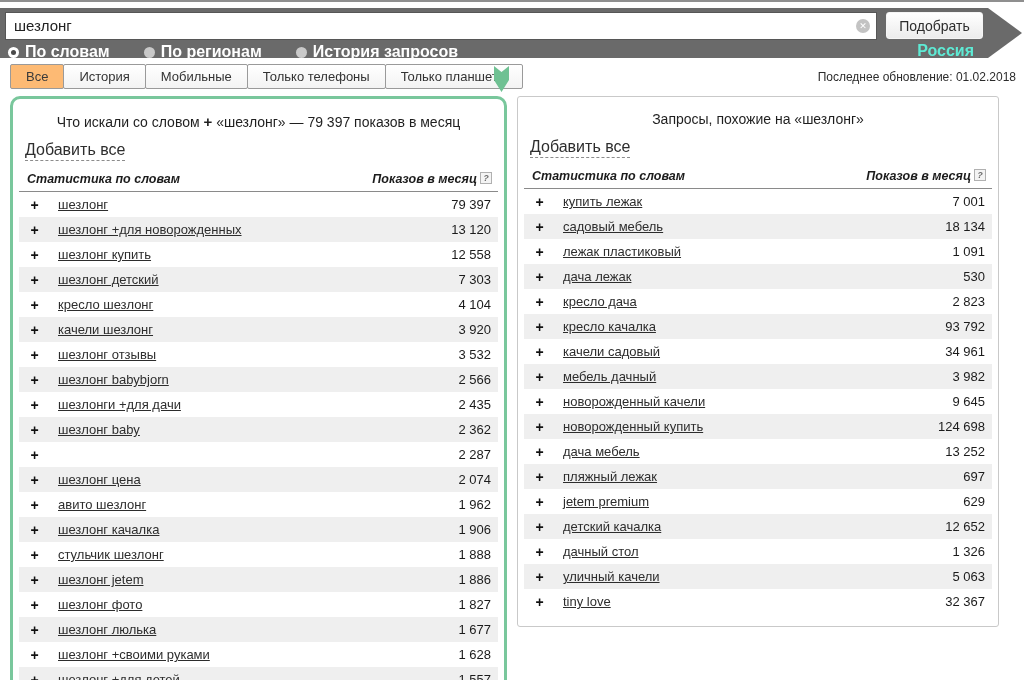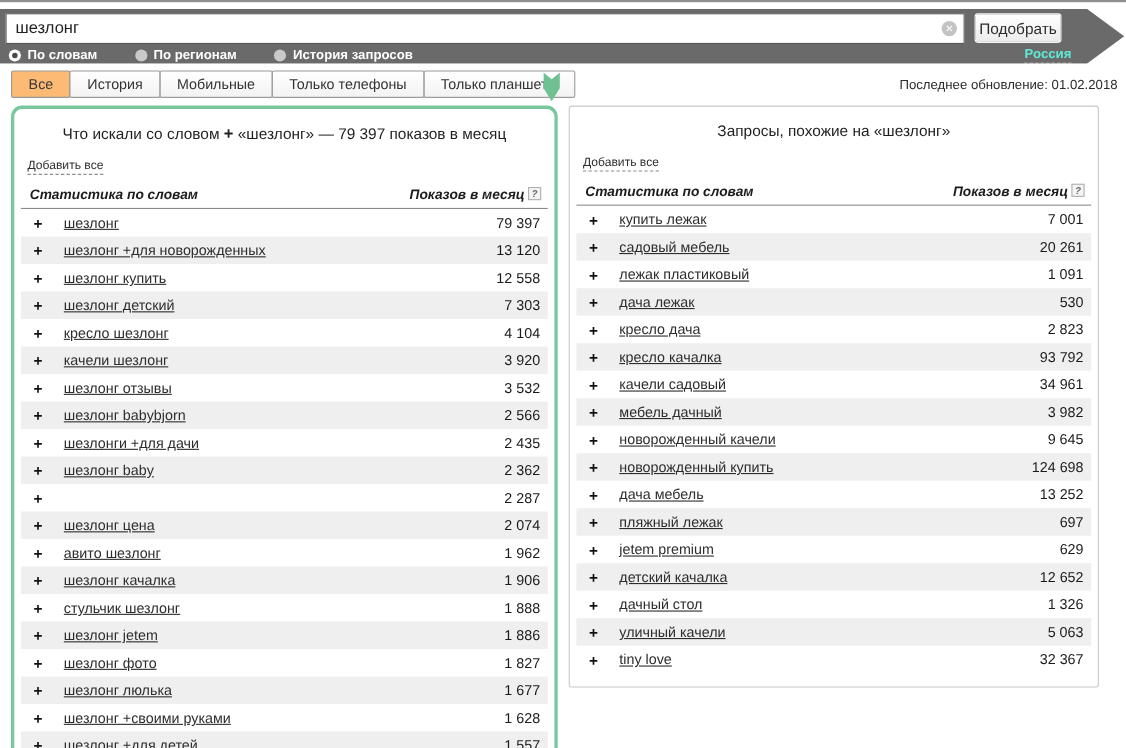--- a/index.html
+++ b/index.html
@@ -9,25 +9,25 @@
 
   
   .banner { position:absolute; left:0; top:8px; width:1022px; height:50px; background:#6a6a6a;
     clip-path: polygon(0 0, calc(100% - 34px) 0, 100% 50%, calc(100% - 34px) 100%, 0 100%); }
   .search-row { display:flex; align-items:center; padding:3px 0 0 5px; height:32px; }
   .search-wrap { position:relative; width:872px; height:28px; }
   .search-input { width:100%; height:100%; border:1px solid #565656; font-size:15px; color:#222;
     padding:0 26px 0 8px; font-family:"Liberation Sans", sans-serif; outline:none; }
   .clear-icon { position:absolute; right:7px; top:7px; width:14px; height:14px; border-radius:50%;
     background:#c3c3c3; color:#fff; font-size:9px; line-height:14px; text-align:center; cursor:pointer; }
-  .submit-btn { margin-left:9px; width:79px; height:27px; background:linear-gradient(#ffffff,#ececec);
+  .submit-btn { margin-left:9px; width:97px; height:27px; background:linear-gradient(#ffffff,#ececec);
     border:1px solid #f5f5f5; border-radius:3px; font-size:14px; color:#2d2d2d; cursor:pointer;
     font-family:"Liberation Sans", sans-serif; }
   .modes-row { display:flex; align-items:center; padding:2px 48px 0 8px; color:#fff;
-    font-size:12px; font-weight:bold; }
+    font-size:16px; font-weight:bold; }
   .mode { display:flex; align-items:center; margin-right:34px; cursor:pointer; }
   .radio { width:11px; height:11px; border-radius:50%; background:#c9c9c9; margin-right:6px;
     position:relative; }
   .mode.selected .radio { background:#fff; }
   .mode.selected .radio::after { content:""; position:absolute; left:3px; top:3px; width:5px;
     height:5px; border-radius:50%; background:#4a4a4a; }
   .spacer { flex:1; }
   .region-link { color:#5eead4; border-bottom:1px dashed #e6e6e6; cursor:pointer; padding-bottom:1px; }
 
   
@@ -39,21 +39,21 @@
   .green-arrow { position:absolute; left:494px; top:66px; }
   .last-update { position:absolute; right:8px; top:70px; font-size:12px; color:#2c2c2c; }
 
   
   .panel { position:absolute; top:96px; background:#fff; padding:6px 0 12px; }
   .panel.left { left:10px; width:497px; border:3px solid #79c79c; border-radius:10px; }
   .panel.right { left:517px; width:482px; border:1px solid #c9c9c9; border-radius:3px; }
   .panel-title { text-align:center; font-size:14px; color:#1f1f1f; padding:8px 12px 4px; }
   .plus-inline { font-weight:bold; font-size:15px; }
   .add-all-row { padding:7px 12px 1px; }
-  .add-all { display:inline-block; font-size:11px; color:#2e2e2e; border-bottom:1px dashed #8c8c8c;
+  .add-all { display:inline-block; font-size:16px; color:#2e2e2e; border-bottom:1px dashed #8c8c8c;
     cursor:pointer; padding-bottom:1px; }
   .thead { display:flex; align-items:flex-end; margin:6px 6px 0; padding:4px 6px 5px 8px;
     border-bottom:1px solid #8a8a8a; font-weight:bold; font-size:12.5px; color:#1c1c1c;font-style:italic; }
   .thead .col-shows { margin-left:auto; }
   .help-box { display:inline-block; width:12px; height:12px; border:1px solid #b0b0b0;
     background:#f4f4f4; color:#6a6a6a; font-size:9px; line-height:11px; text-align:center;
     font-weight:bold; vertical-align:2px; margin-left:3px; cursor:pointer; }
   .tbody { margin:0 6px; }
   .trow { display:flex; align-items:center; height:25px; font-size:13px; padding:0 7px 0 9px; }
   .trow:nth-child(even) { background:#efefef; }
@@ -238,21 +238,21 @@
   </div>
   <div class="tbody">
       <div class="trow">
         <span class="row-plus">+</span>
         <span class="kw-link">купить лежак</span>
         <span class="shows-val">7 001</span>
       </div>
       <div class="trow">
         <span class="row-plus">+</span>
         <span class="kw-link">садовый мебель</span>
-        <span class="shows-val">20 261</span>
+        <span class="shows-val">18 134</span>
       </div>
       <div class="trow">
         <span class="row-plus">+</span>
         <span class="kw-link">лежак пластиковый</span>
         <span class="shows-val">1 091</span>
       </div>
       <div class="trow">
         <span class="row-plus">+</span>
         <span class="kw-link">дача лежак</span>
         <span class="shows-val">530</span>

